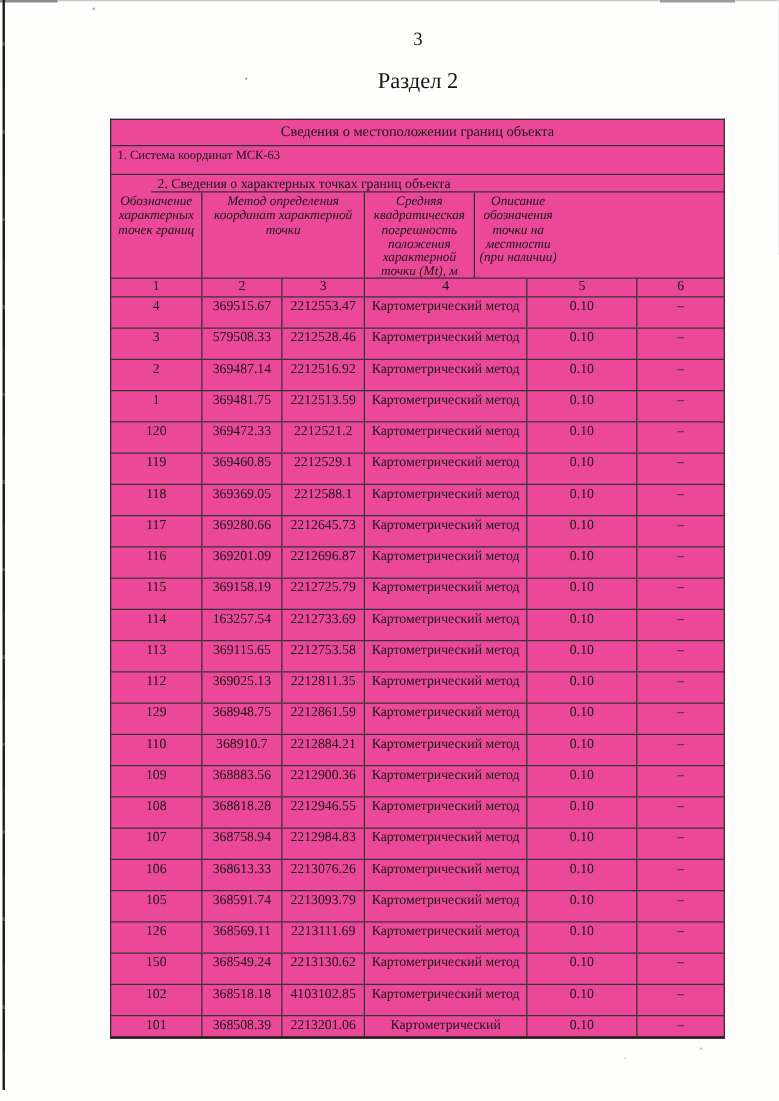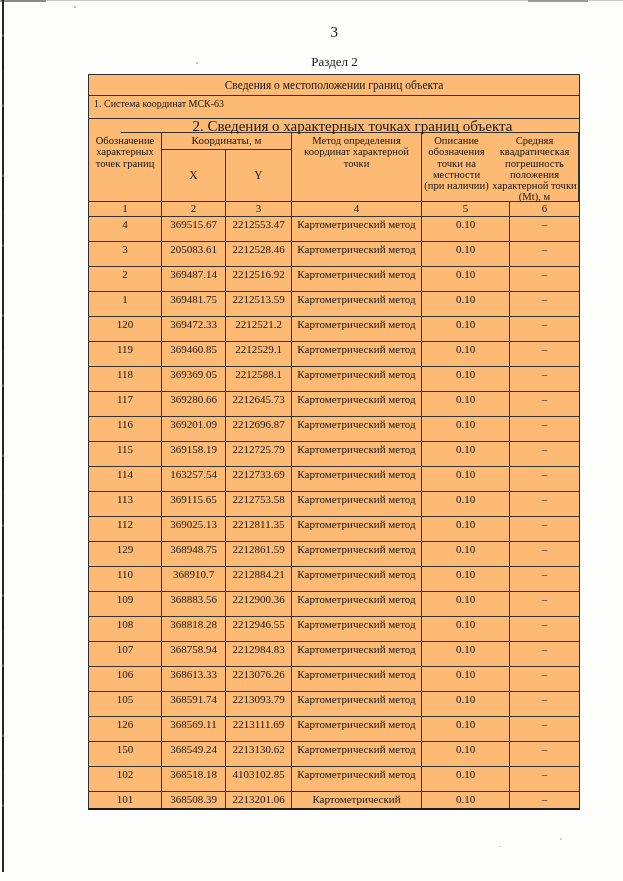--- a/index.html
+++ b/index.html
@@ -21,35 +21,35 @@
   }
   .speck{position:absolute;border-radius:50%;}
   .s1{left:74px;top:6px;width:2px;height:2px;background:#a8a8a8;}
   .s2{left:196px;top:62px;width:2px;height:2px;background:#b2b2b2;}
   .s3{left:208px;top:189px;width:2px;height:1px;background:#bdbdbd;}
   .s4{left:560px;top:838px;width:2px;height:2px;background:#c2c2c2;}
   .s5{left:499px;top:846px;width:2px;height:1px;background:#cccccc;}
 
   .page-head{position:absolute;left:88px;width:493px;text-align:center;}
   .page-number{top:24px;font-size:15px;letter-spacing:.5px;}
-  .section-title{top:54px;font-size:13px;}
+  .section-title{top:54px;font-size:18px;}
 
   
   .doc-table{
-    position:absolute;left:88px;top:74px;width:490px;
+    position:absolute;left:88px;top:95px;width:490px;
     border:1.5px solid #2e2e2e;border-bottom:2.5px solid #1c1c1c;
-    background:#fdba74;
+    background:#ec4899;
     font-size:11px;line-height:12px;
   }
   .full-row{box-sizing:border-box;border-bottom:1.2px solid #323232;}
   .t-title{height:21px;text-align:center;font-size:11.5px;padding-top:4px;}
   .t-sub1{height:23px;font-size:10px;padding:2px 0 0 5px;text-align:left;}
-  .t-sub2{height:14px;font-size:15px;padding:1px 0 0 5px;text-align:center;margin-left:32px;}
-
-  .thead{display:flex;box-sizing:border-box;height:69px;border-bottom:1px solid #323232;}
+  .t-sub2{height:14px;font-size:11px;padding:1px 0 0 5px;text-align:left;margin-left:32px;}
+
+  .thead{display:flex;box-sizing:border-box;height:69px;border-bottom:1px solid #323232;font-style:italic;}
   .hc{box-sizing:border-box;flex:0 0 auto;border-right:1px solid #323232;
       text-align:center;font-size:10.6px;line-height:11.3px;padding-top:2px;}
   .w1{width:73px;}
   .wcoords{width:130px;padding:0;display:flex;flex-direction:column;}
   .coords-top{box-sizing:border-box;height:17px;border-bottom:1px solid #323232;
       text-align:center;font-size:11px;padding-top:2px;}
   .coords-xy{display:flex;flex:1;}
   .coords-x{box-sizing:border-box;width:64px;border-right:1px solid #323232;
       display:flex;align-items:center;justify-content:center;font-size:11.5px;}
   .coords-y{flex:1;display:flex;align-items:center;justify-content:center;font-size:11.5px;}
@@ -89,30 +89,23 @@
   <div class="page-head section-title">Раздел 2</div>
 
   <div class="doc-table">
 
     <div class="full-row t-title">Сведения о местоположении границ объекта</div>
     <div class="full-row t-sub1">1. Система координат МСК-63</div>
     <div class="full-row t-sub2">2. Сведения о характерных точках границ объекта</div>
 
     <div class="thead">
       <div class="hc w1">Обозначение характерных точек границ</div>
-      <div class="hc wcoords">
-        <div class="coords-top">Координаты, м</div>
-        <div class="coords-xy">
-          <div class="coords-x">X</div>
-          <div class="coords-y">Y</div>
-        </div>
-      </div>
       <div class="hc w4">Метод определения координат характерной точки</div>
+      <div class="hc w5">Средняя квадратическая погрешность положения характерной точки (Mt), м</div>
       <div class="hc w6">Описание обозначения точки на местности (при наличии)</div>
-      <div class="hc w5">Средняя квадратическая погрешность положения характерной точки (Mt), м</div>
     </div>
 
     <div class="tr tr-nums">
       <div class="td c1">1</div>
       <div class="td c2">2</div>
       <div class="td c3">3</div>
       <div class="td c4">4</div>
       <div class="td c5">5</div>
       <div class="td c6">6</div>
     </div>
@@ -121,21 +114,21 @@
         <div class="tr">
           <div class="td c1">4</div>
           <div class="td c2">369515.67</div>
           <div class="td c3">2212553.47</div>
           <div class="td c4">Картометрический метод</div>
           <div class="td c5">0.10</div>
           <div class="td c6">–</div>
         </div>
         <div class="tr">
           <div class="td c1">3</div>
-          <div class="td c2">205083.61</div>
+          <div class="td c2">579508.33</div>
           <div class="td c3">2212528.46</div>
           <div class="td c4">Картометрический метод</div>
           <div class="td c5">0.10</div>
           <div class="td c6">–</div>
         </div>
         <div class="tr">
           <div class="td c1">2</div>
           <div class="td c2">369487.14</div>
           <div class="td c3">2212516.92</div>
           <div class="td c4">Картометрический метод</div>

